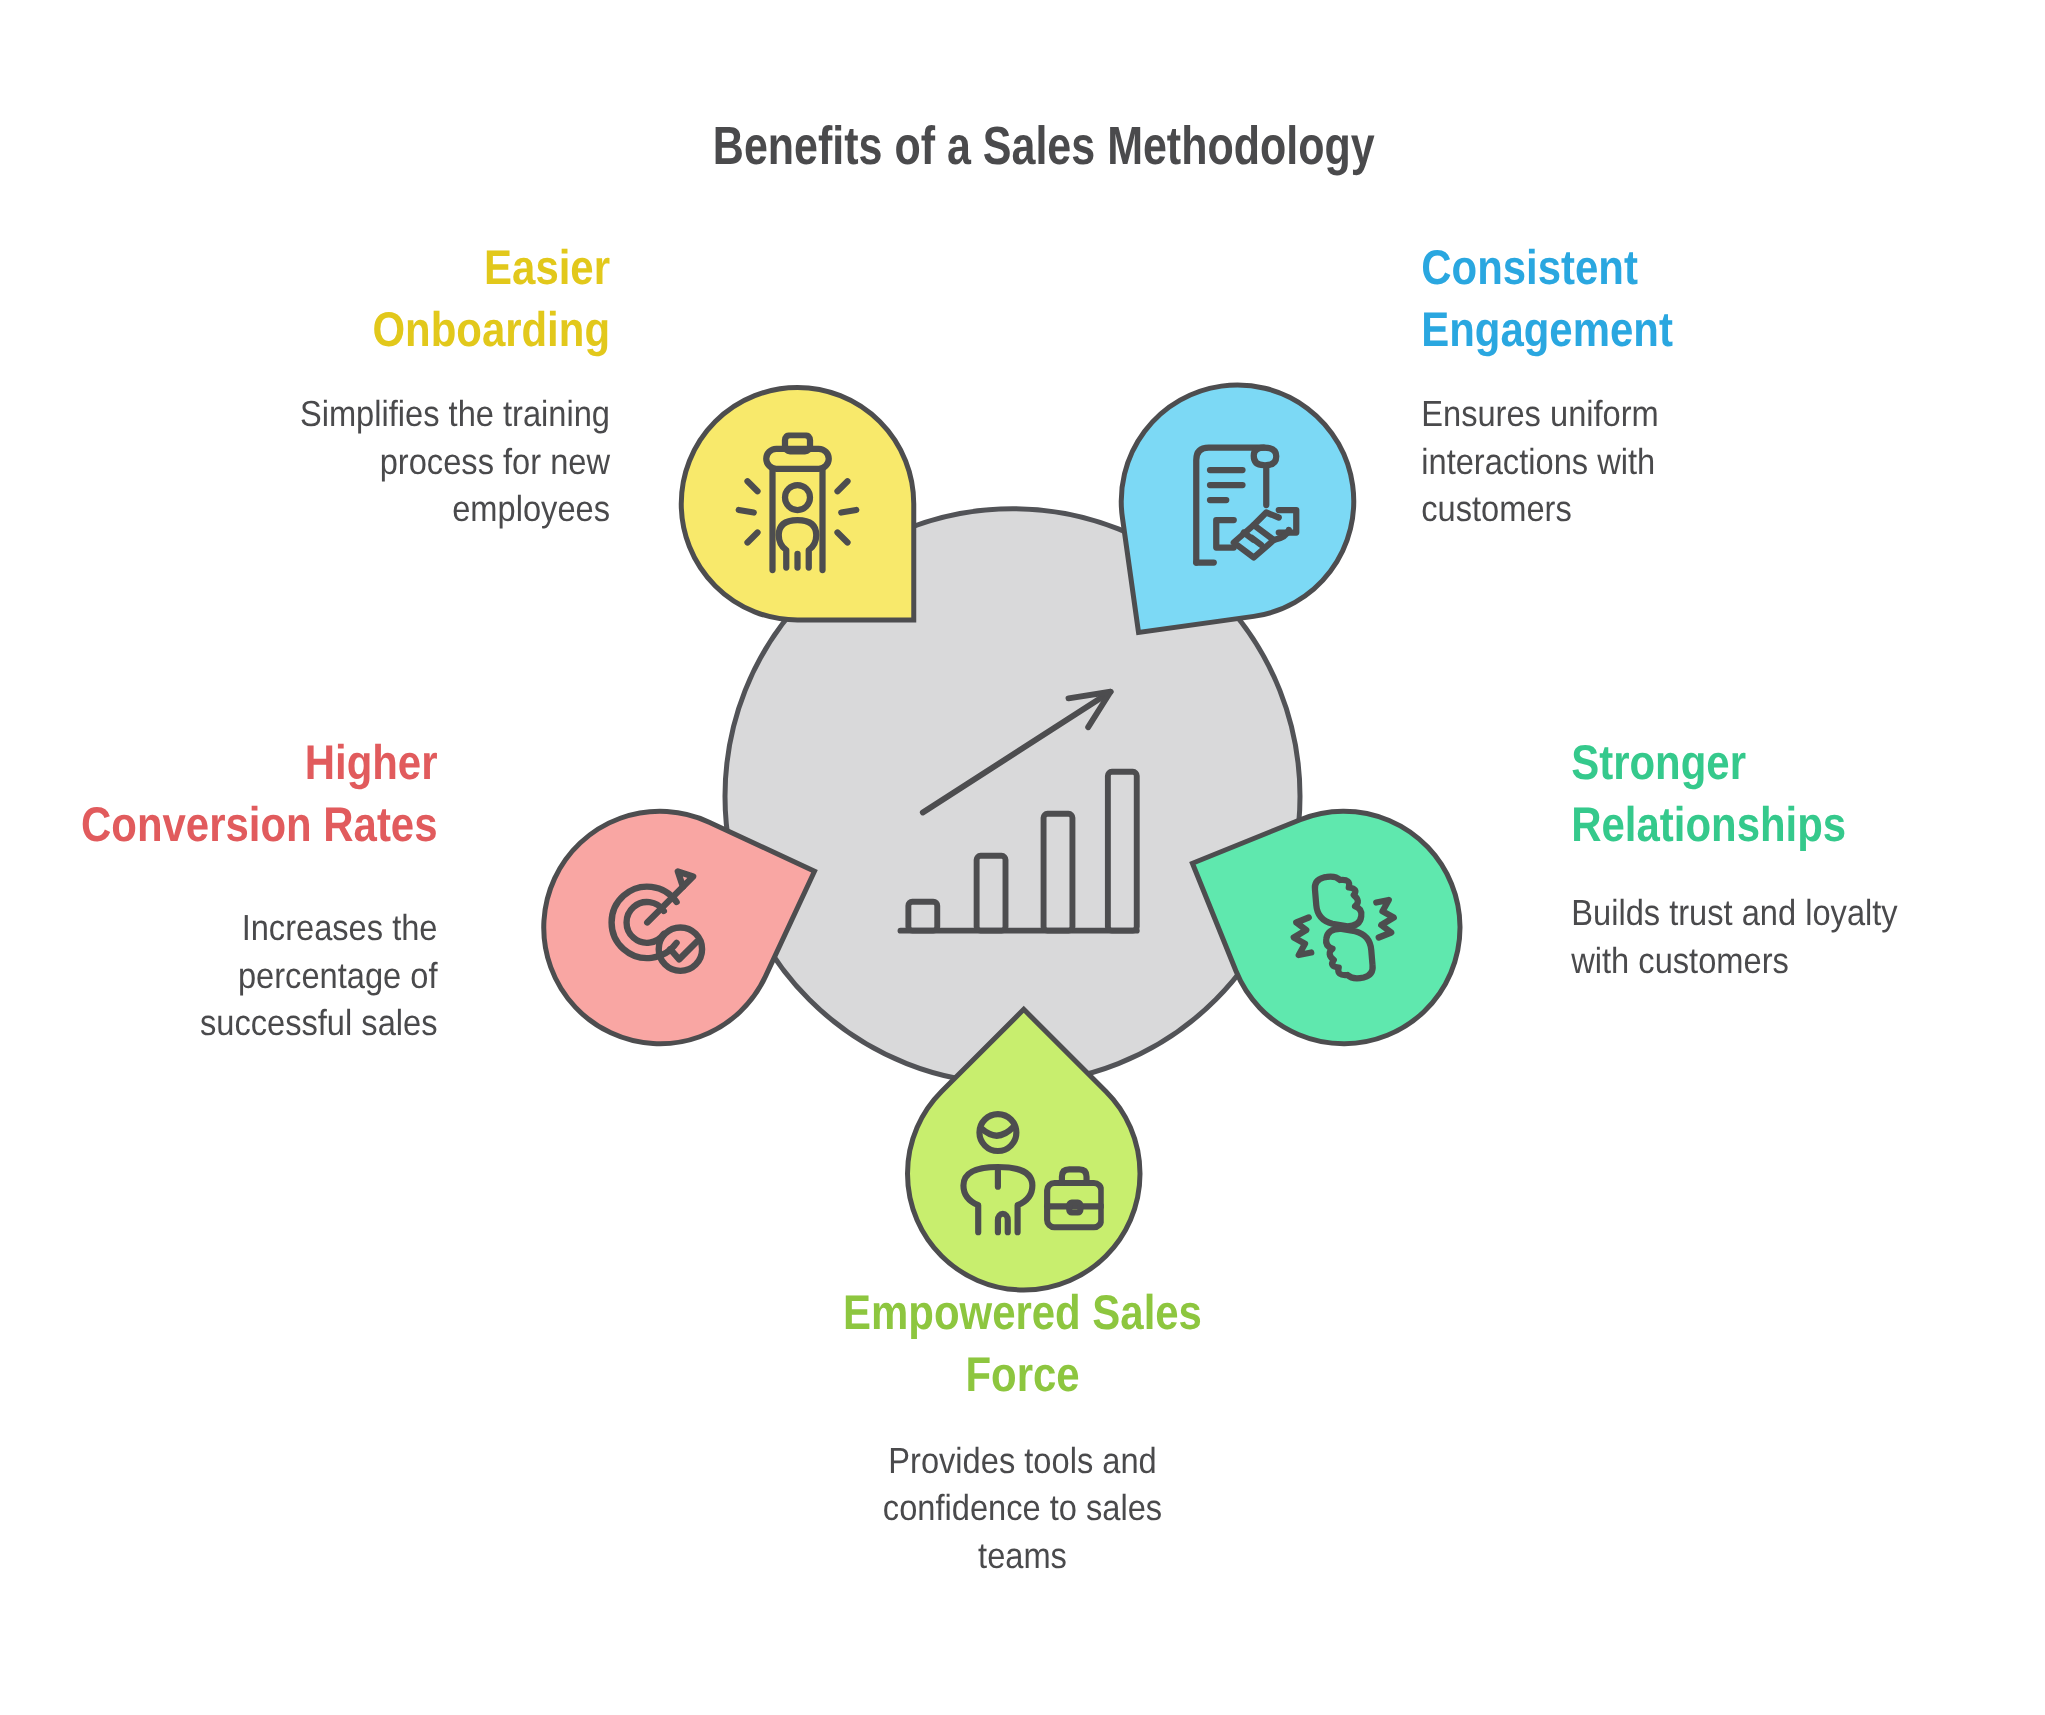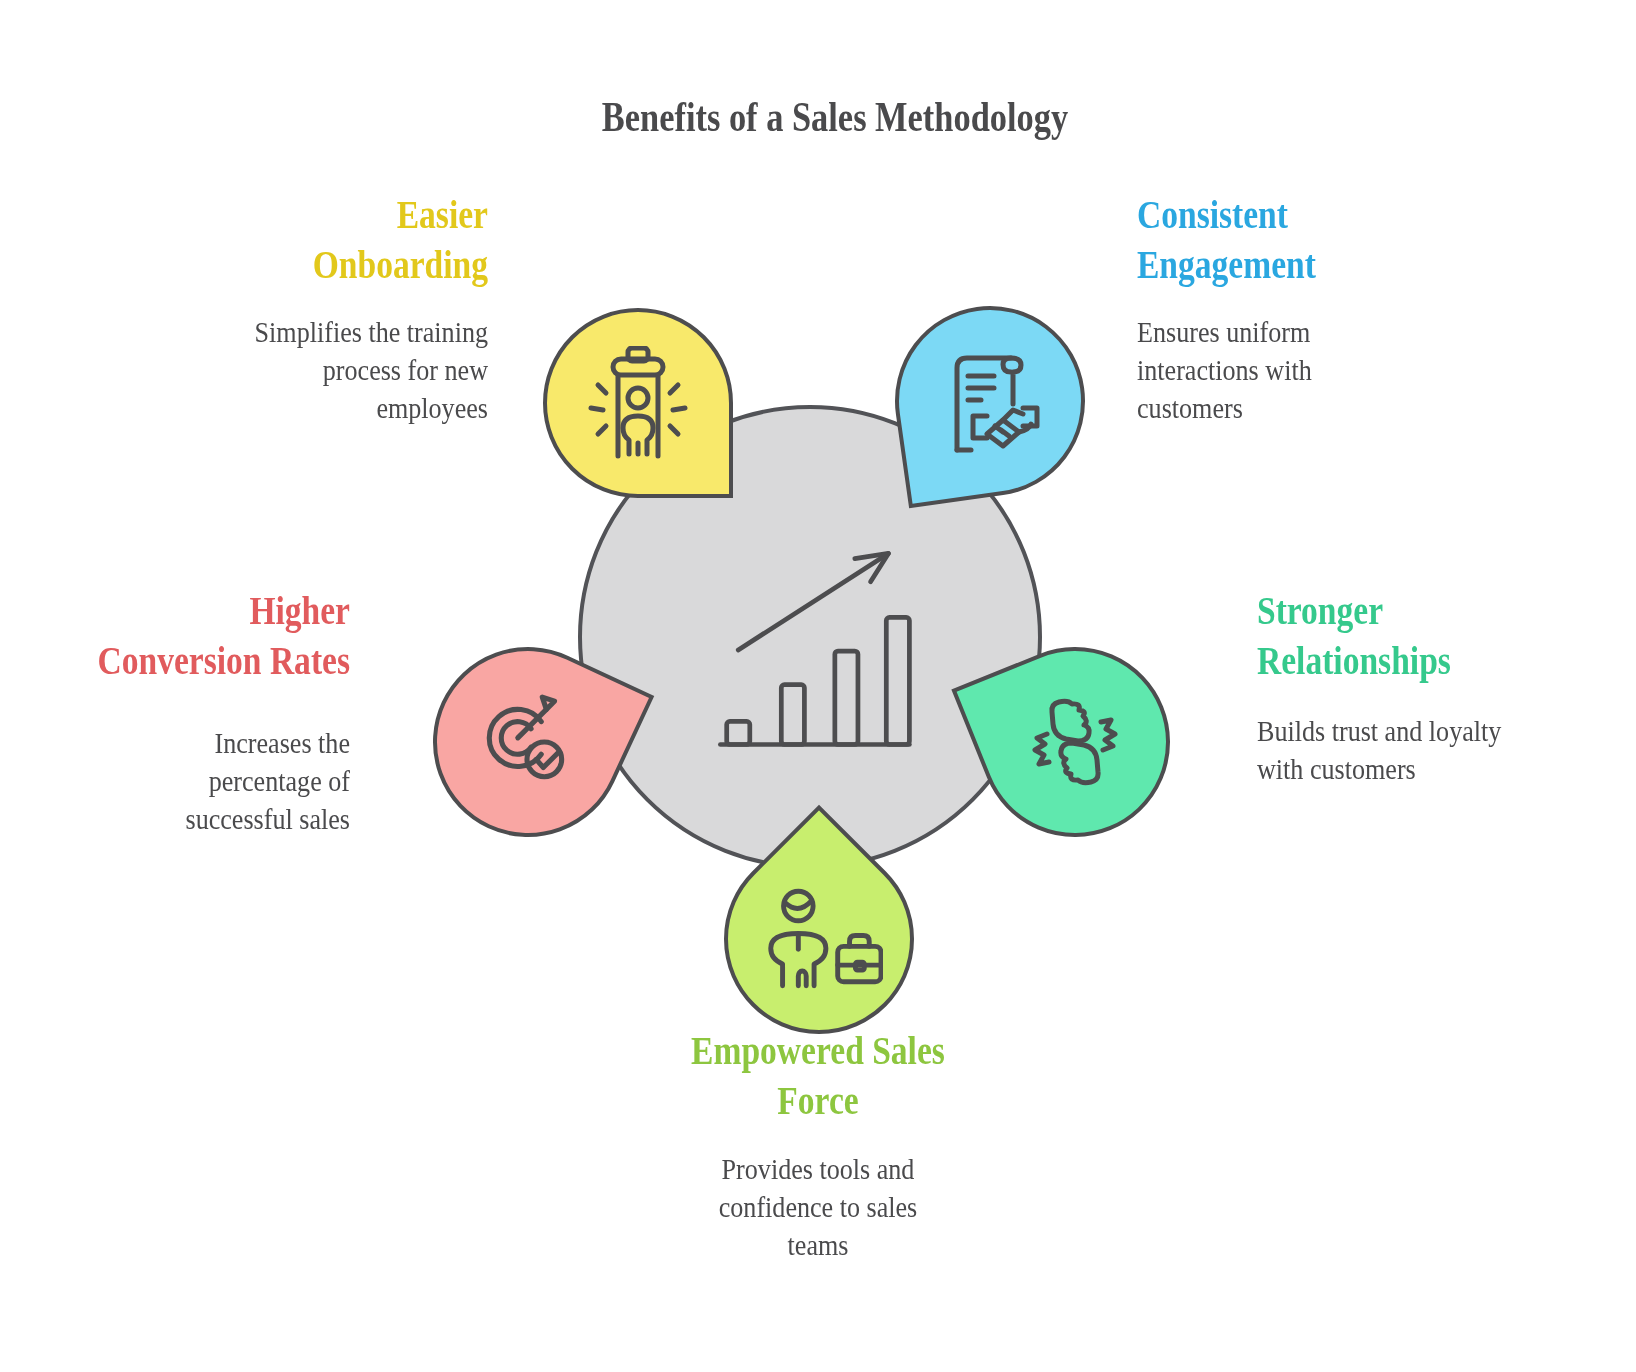--- a/index.html
+++ b/index.html
@@ -1,20 +1,20 @@
 <!DOCTYPE html>
 <html><head>
 <meta charset="utf-8">
 <style>
   html,body{margin:0;padding:0;background:#ffffff;}
   #canvas{
     position:relative;
     width:1636px;height:1257px;
     background:#ffffff;
-    font-family:Liberation Serif, serif;
+    font-family:Liberation Sans, sans-serif;
     overflow:hidden;
     color:#4a4a4c;
   }
   
   #main-title{
     position:absolute;left:435px;top:92px;width:800px;
     text-align:center;font-size:43px;font-weight:bold;line-height:50px;
     color:#4a4a4c;
     transform:scaleX(.80);transform-origin:center top;
     white-space:pre-line;

